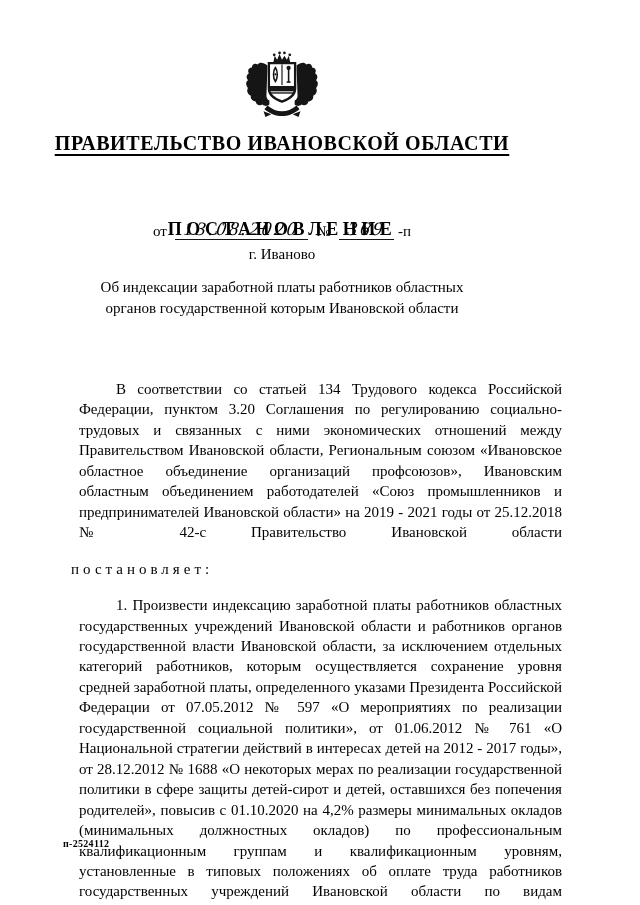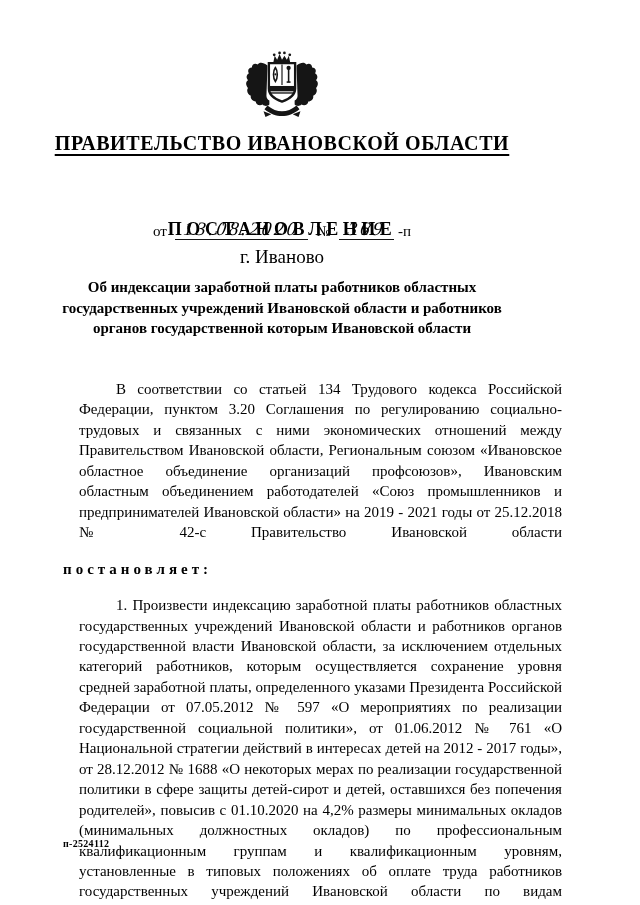--- a/index.html
+++ b/index.html
@@ -61,47 +61,47 @@
     font-style: italic;
     letter-spacing: 3px;
     transform: skewX(-8deg);
   }
   .date-suffix { margin-left: -4px; }
 
   .city {
     position: absolute;
     top: 246px; left: 0; width: 100%;
     text-align: center;
-    font-size: 19px;
+    font-size: 15px;
   }
 
   .subject {
     position: absolute;
     top: 277px; left: 60px; right: 60px;
     text-align: center;
-    font-weight: bold;
+    font-weight: normal;
     font-size: 15px;
     line-height: 20.6px;
   }
 
   .body-text {
     position: absolute;
     top: 363px; left: 63px; width: 515px;
     font-size: 15px;
     line-height: 20.45px;
   }
   .para {
     margin: 16px;
     text-align: justify;
     text-align-last: justify;
     text-indent: 37px;
   }
   .resolves-line {
-    margin: 0;
-    font-weight: bold;
+    margin: 8px;
+    font-weight: normal;
     letter-spacing: 4px;
     text-align: left;
   }
 
   .footer-code {
     position: absolute;
     left: 63px; top: 838px;
     font-size: 10px;
     font-weight: bold;
     letter-spacing: 0.3px;
@@ -160,21 +160,20 @@
     <span class="hw-underline"><span class="hw">13.08.2020</span></span>
     <span>№</span>
     <span class="hw-underline"><span class="hw">369</span></span>
     <span class="date-suffix">-п</span>
   </div>
 
   <div class="city">г. Иваново</div>
 
   <div class="subject">
     <div>Об индексации заработной платы работников областных</div>
-    <div>государственных учреждений Ивановской области и работников</div>
     <div>органов государственной которым Ивановской области</div>
   </div>
 
   <div class="body-text">
     <p class="para">В соответствии со статьей 134 Трудового кодекса Российской Федерации, пунктом 3.20 Соглашения по регулированию социально-трудовых и связанных с ними экономических отношений между Правительством Ивановской области, Региональным союзом «Ивановское областное объединение организаций профсоюзов», Ивановским областным объединением работодателей «Союз промышленников и предпринимателей Ивановской области» на 2019 - 2021 годы от 25.12.2018 № 42-с Правительство Ивановской области</p>
     <p class="resolves-line">постановляет:</p>
     <p class="para">1. Произвести индексацию заработной платы работников областных государственных учреждений Ивановской области и работников органов государственной власти Ивановской области, за исключением отдельных категорий работников, которым осуществляется сохранение уровня средней заработной платы, определенного указами Президента Российской Федерации от 07.05.2012 № 597 «О мероприятиях по реализации государственной социальной политики», от 01.06.2012 № 761 «О Национальной стратегии действий в интересах детей на 2012 - 2017 годы», от 28.12.2012 № 1688 «О некоторых мерах по реализации государственной политики в сфере защиты детей-сирот и детей, оставшихся без попечения родителей», повысив с 01.10.2020 на 4,2% размеры минимальных окладов (минимальных должностных окладов) по профессиональным квалификационным группам и квалификационным уровням, установленные в типовых положениях об оплате труда работников государственных учреждений Ивановской области по видам экономической деятельности, утвержденных постановлениями Правительства Ивановской области о системах оплаты</p>
   </div>
 
   <div class="footer-code">п-2524112</div>

